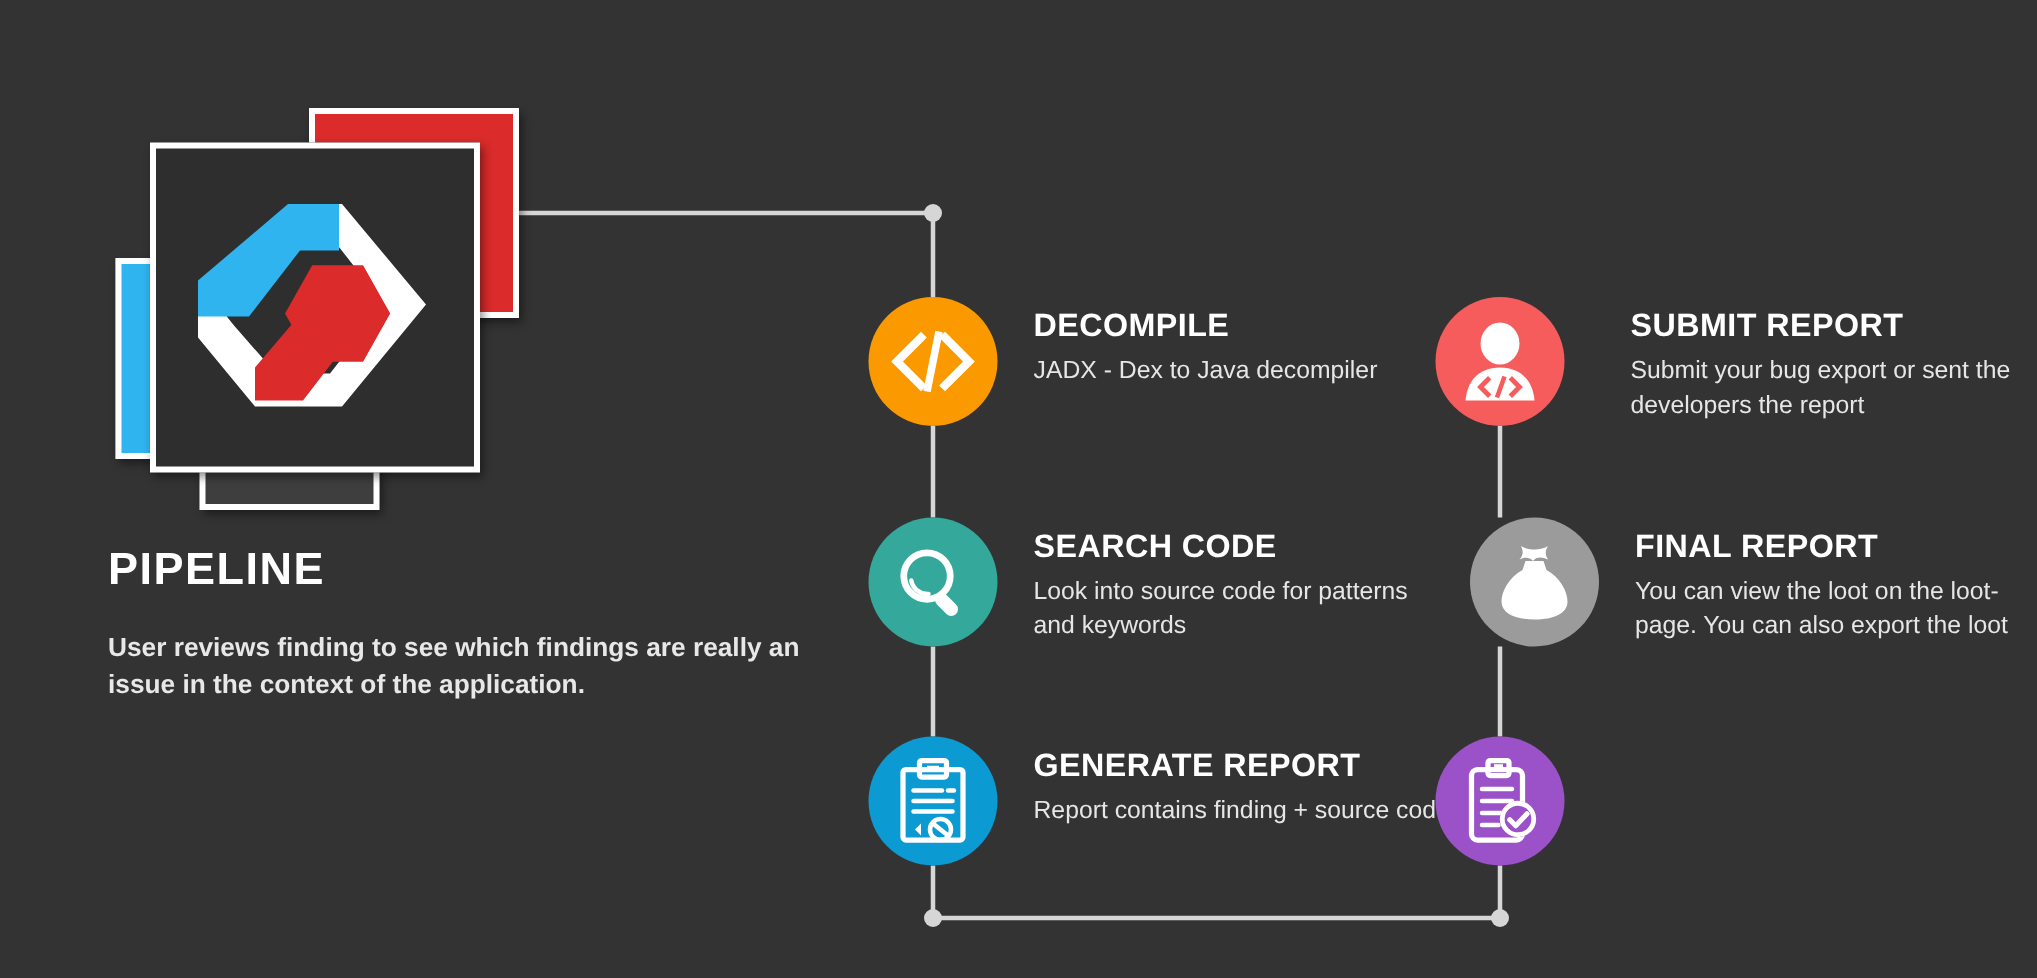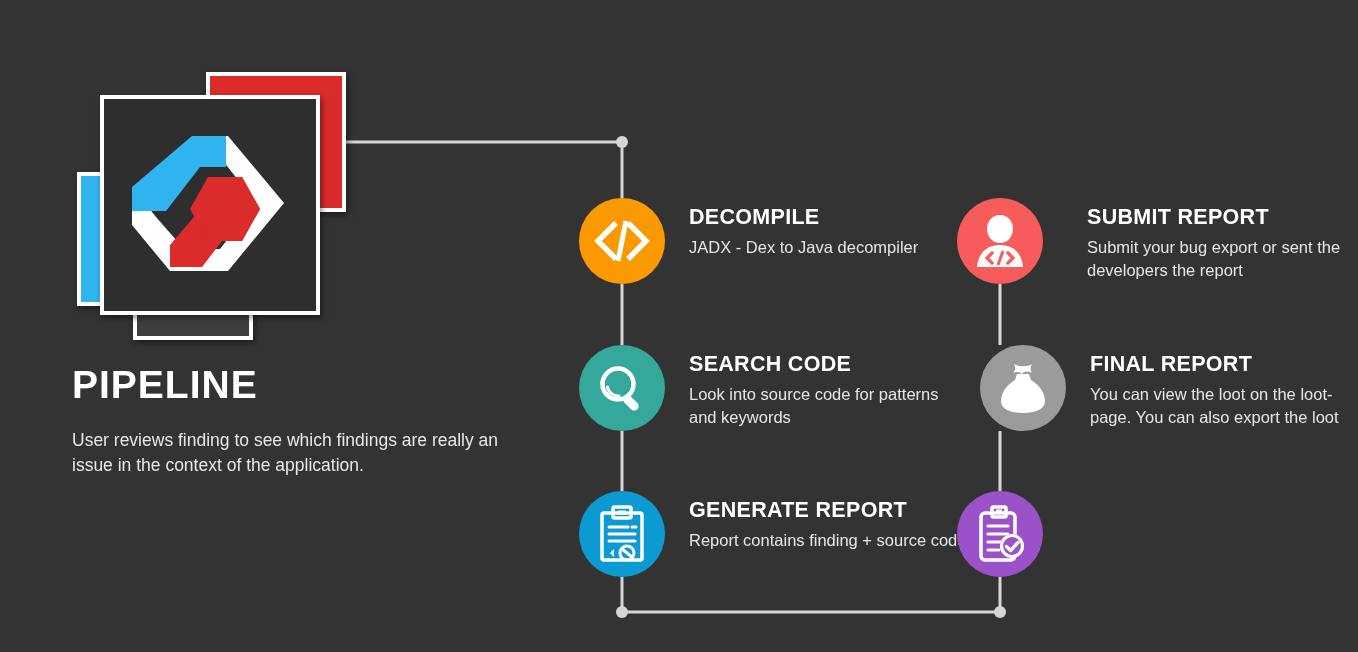--- a/index.html
+++ b/index.html
@@ -17,26 +17,26 @@
   #card-blue  { left:77px;  top:172px; width:48px;  height:134px; background:#2FB4F0; }
   #card-red   { left:206px; top:72px;  width:140px; height:140px; background:#DB2B2B; }
   #card-gray  { left:133px; top:306px; width:120px; height:34px;  background:#3E3E3E; }
   #card-main  { left:100px; top:95px;  width:220px; height:220px; background:#2E2E2E; z-index:3; }
 
   #logo-svg{ position:absolute; left:0; top:0; width:100%; height:100%; }
 
   
   #title-block{ position:absolute; left:72px; top:365px; width:470px; }
   #page-title{
-    font-size:39px; font-weight:bold; color:#ffffff;
+    font-size:30px; font-weight:bold; color:#ffffff;
     letter-spacing:1px; line-height:1;
   }
   #page-subtitle{
     margin-top:24px; font-size:17.5px; color:#E8E8E8;
-    line-height:1.45; font-weight:400;
+    line-height:1.45; font-weight:700;
   }
 
   
   #connectors{ position:absolute; left:0; top:0; width:1358px; height:652px; pointer-events:none; }
 
   
   .step{ position:absolute; display:flex; align-items:flex-start; }
   .bullet{
     width:86px; height:86px; border-radius:50%;
     flex:0 0 86px; position:relative; z-index:4;

